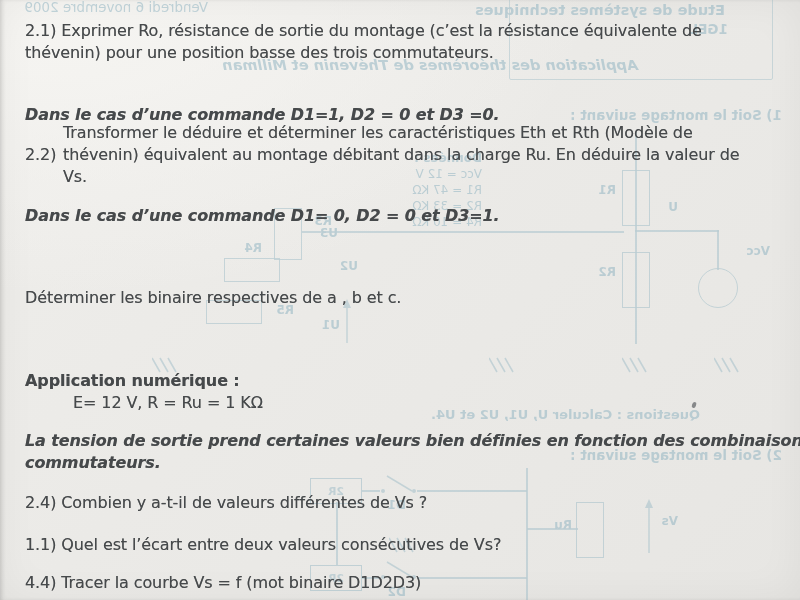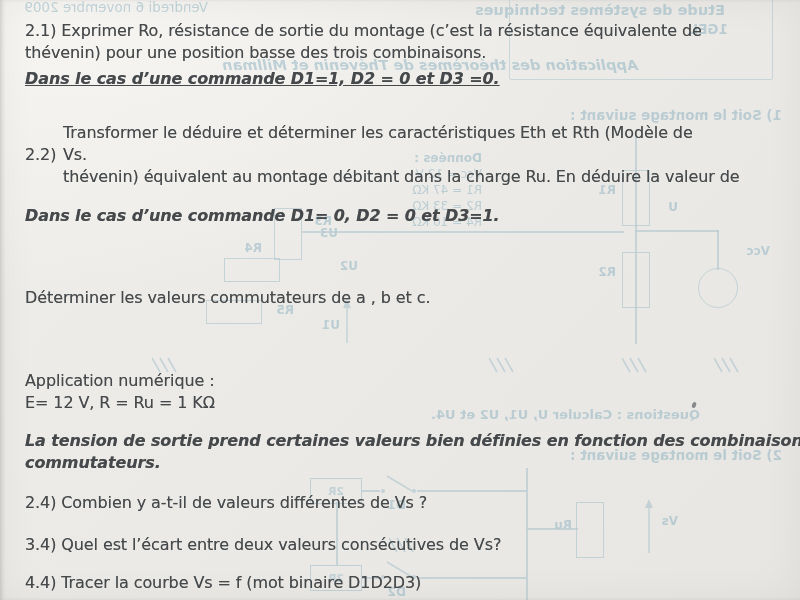--- a/index.html
+++ b/index.html
@@ -31,21 +31,21 @@
   .rbox{border:1.5px solid currentColor;opacity:.8;background:transparent;}
   .rbox.lbl{display:flex;align-items:center;justify-content:center;font-size:11px;font-weight:bold;opacity:.85;}
   .circ{border:1.5px solid currentColor;border-radius:50%;opacity:.8;}
   .bleed svg{display:block;opacity:.8;}
   
   .ink{position:absolute;inset:0;color:#46494b;padding-left:18px;}
   .blk{position:absolute;left:25px;white-space:nowrap;font-size:16px;line-height:22px;
        letter-spacing:-0.1px;text-shadow:0 0 .5px rgba(70,73,75,.55);}
   .cmd{font-style:italic;font-weight:bold;}
   .note{font-style:italic;font-weight:600;}
-  .btitle{font-weight:normal;}
+  .btitle{font-weight:bold;}
   .hang{display:flex;}
   .hang .num{width:38px;flex:0 0 38px;}
   .speck{position:absolute;left:692px;top:402px;width:4px;height:6px;background:#6e7173;
          border-radius:60% 40% 50% 50%;transform:rotate(18deg);opacity:.8;}
 </style>
 </head>
 <body>
 
 <div class="page">
 
@@ -155,49 +155,49 @@
           <line x1="5" y1="55" x2="5" y2="8" stroke="currentColor" stroke-width="1.5"></line>
           <path d="M1 10 L5 1 L9 10 Z" fill="currentColor"></path>
         </svg>
     </div>
   </div>
 
   <div class="ink">
 
     <div class="blk" style="top:20px;">
       <div>2.1) Exprimer Ro, résistance de sortie du montage (c’est la résistance équivalente de</div>
-      <div>thévenin) pour une position basse des trois combinaisons.</div>
-    </div>
-
-    <div class="blk cmd" style="top:68px;text-decoration:underline;">Dans le cas d’une commande D1=1, D2 = 0 et D3 =0.</div>
+      <div>thévenin) pour une position basse des trois commutateurs.</div>
+    </div>
+
+    <div class="blk cmd" style="top:104px;">Dans le cas d’une commande D1=1, D2 = 0 et D3 =0.</div>
 
     <div class="blk hang" style="top:122px;align-items:center;">
       <div class="num">2.2)</div>
       <div>
         <div>Transformer le déduire et déterminer les caractéristiques Eth et Rth (Modèle de</div>
+        <div>thévenin) équivalent au montage débitant dans la charge Ru. En déduire la valeur de</div>
         <div>Vs.</div>
-        <div>thévenin) équivalent au montage débitant dans la charge Ru. En déduire la valeur de</div>
       </div>
     </div>
 
     <div class="blk cmd" style="top:205px;">Dans le cas d’une commande D1= 0, D2 = 0 et D3=1.</div>
 
 
     <div class="blk" style="top:287px;line-height:21px;">
-      <div>Déterminer les valeurs commutateurs de a , b et c.</div>
+      <div>Déterminer les binaire respectives de a , b et c.</div>
     </div>
 
     <div class="blk btitle" style="top:370px;">Application numérique :</div>
-    <div class="blk" style="top:392px;">E= 12 V, R = Ru = 1 KΩ</div>
+    <div class="blk" style="top:392px;margin-left:48px;">E= 12 V, R = Ru = 1 KΩ</div>
 
     <div class="blk note" style="top:430px;">
       <div>La tension de sortie prend certaines valeurs bien définies en fonction des combinaisons des</div>
       <div>commutateurs.</div>
     </div>
 
     <div class="blk" style="top:492px;">2.4) Combien y a-t-il de valeurs différentes de Vs ?</div>
-    <div class="blk" style="top:534px;">3.4) Quel est l’écart entre deux valeurs consécutives de Vs?</div>
+    <div class="blk" style="top:534px;">1.1) Quel est l’écart entre deux valeurs consécutives de Vs?</div>
     <div class="blk" style="top:572px;">4.4) Tracer la courbe Vs = f (mot binaire D1D2D3)</div>
 
     <div class="speck"></div>
   </div>
 
 </div>
 
 </body></html>

